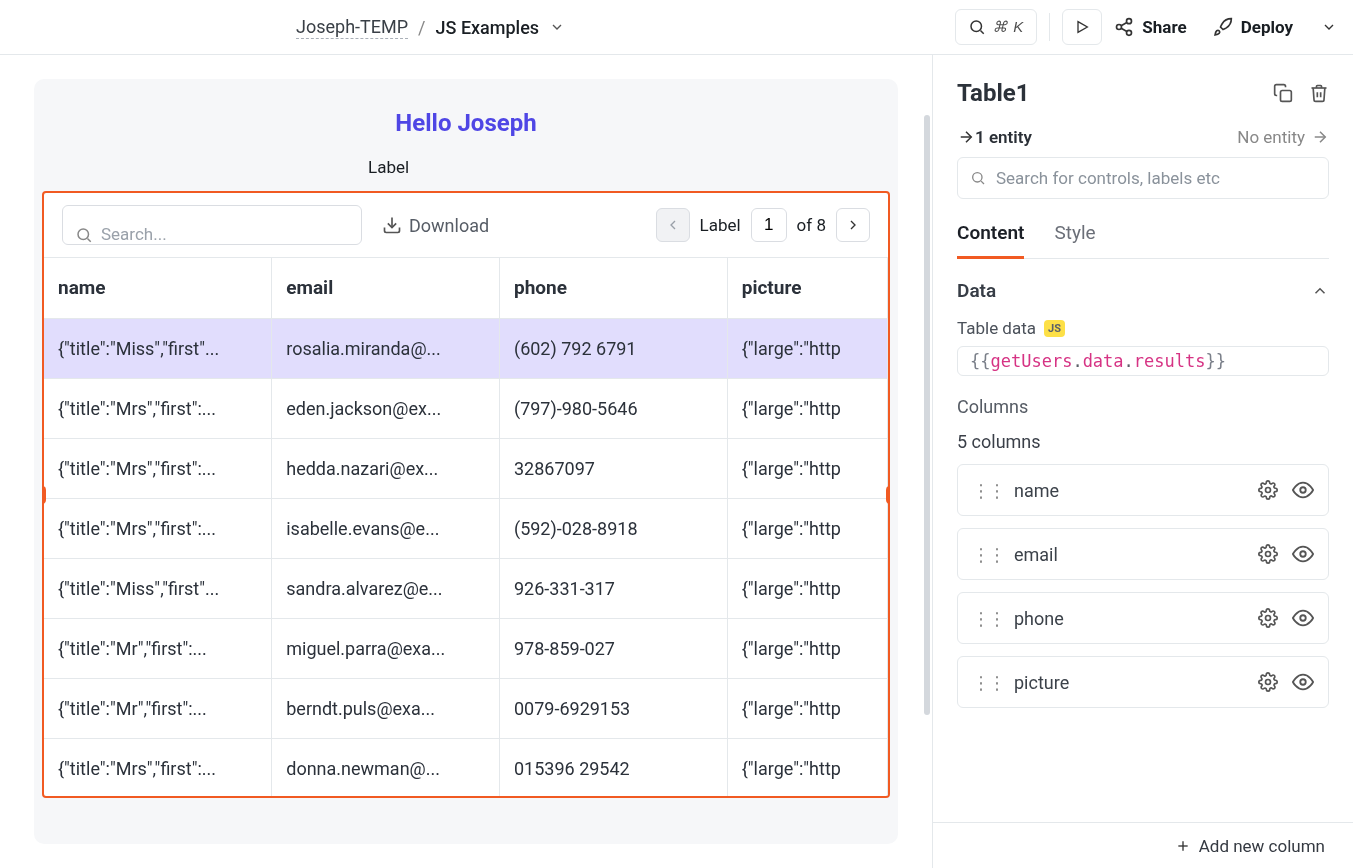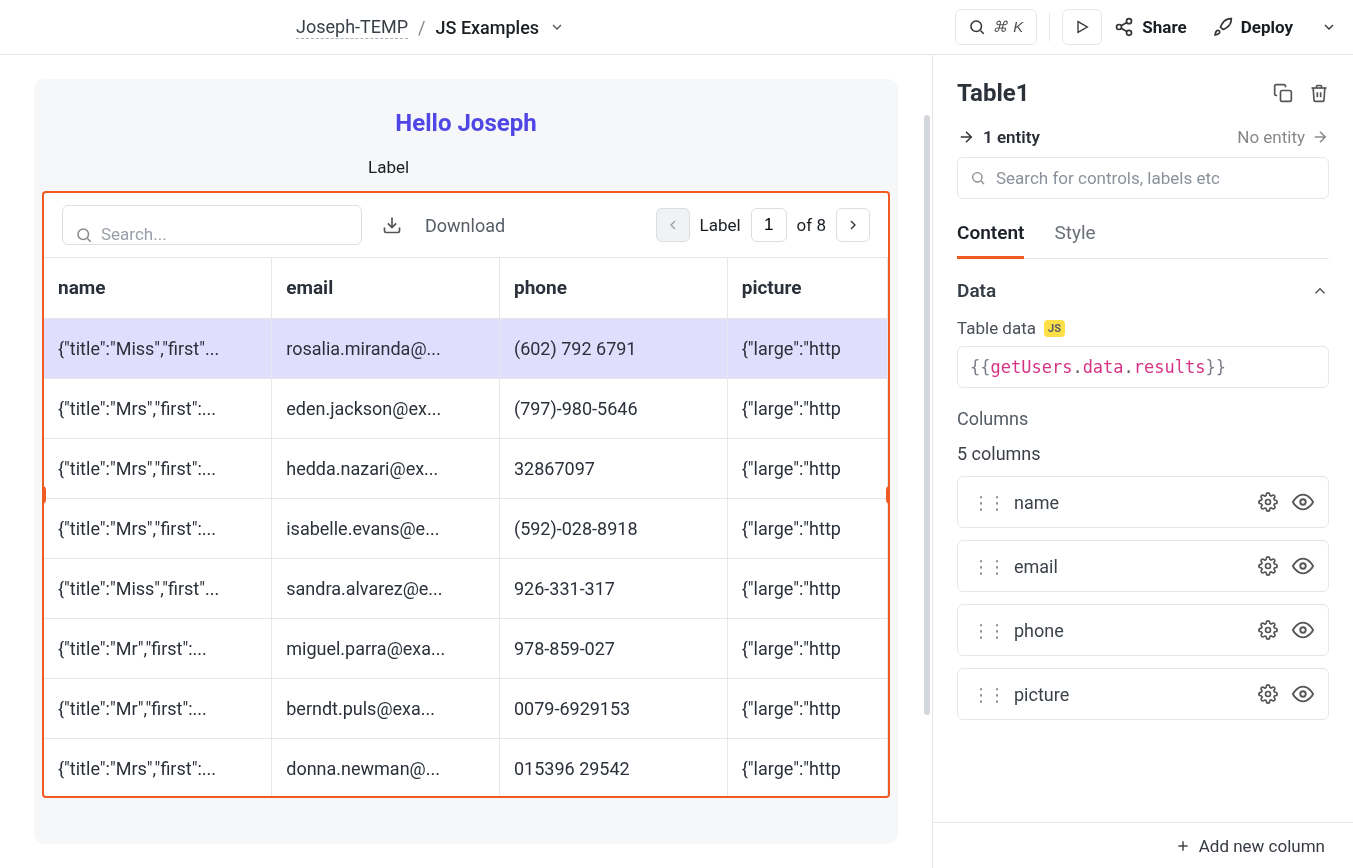--- a/index.html
+++ b/index.html
@@ -120,21 +120,21 @@
   
   .tbl-toolbar {
     display: flex; align-items: center; gap: 20px;
     padding: 12px 18px; border-bottom: 1px solid var(--border);
   }
   .search-box {
     display: flex; align-items: flex-end; gap: 8px;
     border: 1px solid #dadde2; border-radius: 6px; height: 40px; width: 300px;
     padding: 0 12px; font-size: 17px; color: #9aa1aa; background: #fff;
   }
-  .download-link { display: flex; align-items: center; gap: 23px; color: #575d66; font-size: 18px; }
+  .download-link { display: flex; align-items: center; gap: 7px; color: #575d66; font-size: 18px; }
   .spacer { flex: 1; }
   .pager { display: flex; align-items: center; gap: 10px; font-size: 17px; color: var(--text);}
   .pager .box { width: 34px; height: 34px; border: 1px solid #dadde2; border-radius: 6px; display:flex; align-items:center; justify-content:center; background:#fff;}
   .pager .box.disabled { background: #f1f2f4; color:#b4b9c0;}
   .pager input { width: 36px; height: 34px; border: 1px solid #dadde2; border-radius: 6px; text-align: center; font-size: 17px;}
   
   table.data { width: 100%; border-collapse: collapse; table-layout: fixed; }
   table.data th, table.data td {
     border-right: 1px solid var(--border);
     border-bottom: 1px solid var(--border);
@@ -144,34 +144,34 @@
   }
   table.data th { font-weight: 700; font-size: 19px; background: #fff;}
   table.data tr.selected td { background: var(--row-selected); }
   table.data col.c-name { width: 27%; } col.c-email{width:27%;} col.c-phone{width:27%;} col.c-pic{width:19%;}
   
   .rp-inner { padding: 24px 24px 0 24px; }
   .rp-header { display: flex; align-items: center; justify-content: space-between; }
   .rp-title { font-size: 24px; font-weight: 700; color: #2c323a;}
   .rp-icons { display: flex; gap: 16px; color: #666;}
   .entity-row { display:flex; justify-content:space-between; align-items:center; margin-top:20px; font-size:17px;}
-  .entity-row .left { display:flex; gap:8px; align-items:center; font-weight:600; color:#2a2f36;}
+  .entity-row .left { display:flex; align-items:center; font-weight:600; color:#2a2f36;}
   .entity-row .right { display:flex; gap:6px; align-items:center; color:#888;}
   .rp-search {
     margin-top: 10px; height: 42px; border: 1px solid var(--border); border-radius: 6px;
     display:flex; align-items:center; gap:10px; padding:0 12px; color:var(--text-light); font-size:17px;
   }
   .rp-tabs { display:flex; gap:30px; margin-top:22px; border-bottom:1px solid var(--border); font-size:19px;}
   .rp-tab { padding-bottom:12px; color:#6b6f78; cursor:pointer;}
   .rp-tab.active { color:#1c2027; font-weight:600; border-bottom: 3px solid var(--orange); margin-bottom:-1px;}
   .rp-section-hd { display:flex; justify-content:space-between; align-items:center; margin-top:20px; font-size:19px; font-weight:600; color:#373d46;}
   .rp-label { display:flex; align-items:center; gap:8px; margin-top:16px; font-size:17px; color:#4b515a;}
   .js-badge { background:#fde047; color:#5b6068; border-radius:4px; font-size:11px; font-weight:700; padding:2px 4px;}
   .code-box {
-    margin-top:8px; border:1px solid var(--border); border-radius:6px; padding:10px 12px;
+    margin-top:8px; border:1px solid var(--border); border-radius:6px; padding:4px 12px;
     font-family: ui-monospace, SFMono-Regular, Menlo, monospace; font-size:17px;
   }
   .code-box .br { color:#7a7f89; } .code-box .k { color:#d63384; } .code-box .d { color:#5b6068;} .code-box .r{color:#d63384;}
   .rp-sub { margin-top:20px; font-size:18px; color:#555b64; }
   .col-count { margin-top:14px; font-size:18px; color:#3a3f48;}
   .col-list { margin-top:12px; display:flex; flex-direction:column; gap:12px; }
   .col-item {
     border:1px solid var(--border); border-radius:6px; height:52px;
     display:flex; align-items:center; padding:0 14px; font-size:18px; color:#3c424a;
   }

